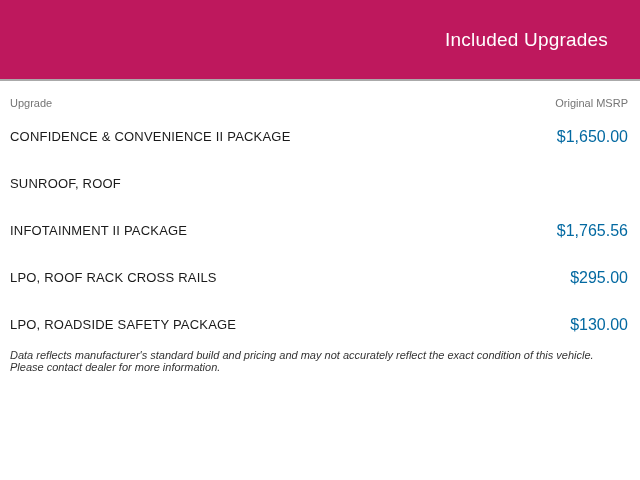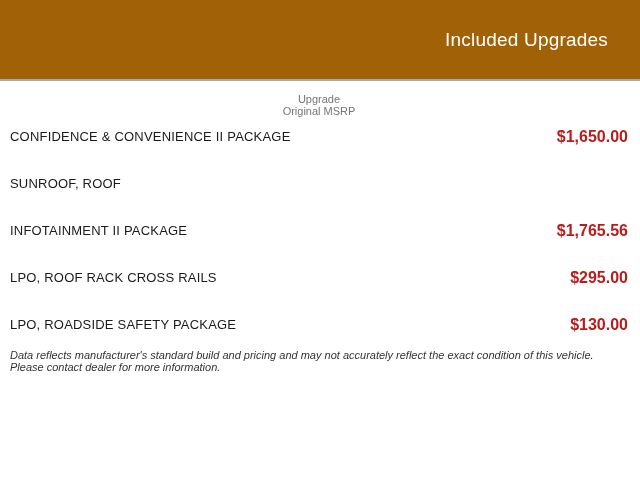--- a/index.html
+++ b/index.html
@@ -9,21 +9,21 @@
   body {
     width: 640px;
     height: 480px;
     background: #ffffff;
     font-family: "Liberation Sans", sans-serif;
     overflow: hidden;
     position: relative;
   }
   .header {
     height: 81px;
-    background: #a16207;
+    background: #be185d;
     border-bottom: 2px solid #aaaaaa;
     display: flex;
     align-items: center;
     justify-content: flex-end;
     padding-right: 32px;
     box-sizing: border-box;
   }
   .header-title {
     color: #ffffff;
     font-size: 19px;
@@ -32,43 +32,42 @@
   }
   .table {
     padding: 0 12px 0 10px;
   }
   .col-header-row {
     display: flex;
     justify-content: space-between;
     align-items: center;
     padding-top: 12px;
     height: 20px;
-    flex-direction: column;
   }
   .col-label {
     color: #757575;
     font-size: 11px;
     font-weight: 400;
   }
   .row {
     height: 47px;
     display: flex;
     justify-content: space-between;
     align-items: center;
   }
   .row-name {
     color: #1a1a1a;
     font-size: 13px;
     font-weight: 400;
     letter-spacing: 0.2px;
   }
   .row-price {
-    color: #b91c1c;
+    color: #0369a1;
     font-size: 16px;
-    font-weight: 700;
+    font-weight: 400;
     margin-left: 39px;
   }
   .disclaimer {
     padding: 1px 12px 0 10px;
     color: #333333;
     font-size: 11px;
     font-style: italic;
     line-height: 12px;
   }
 </style>

